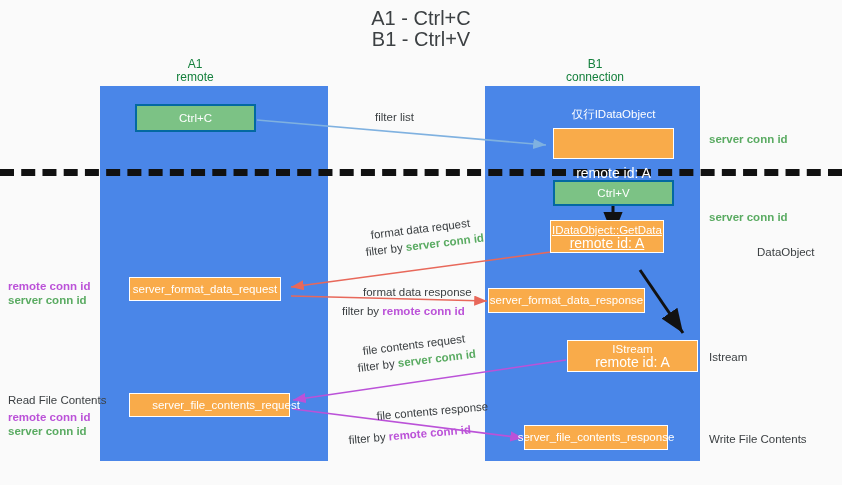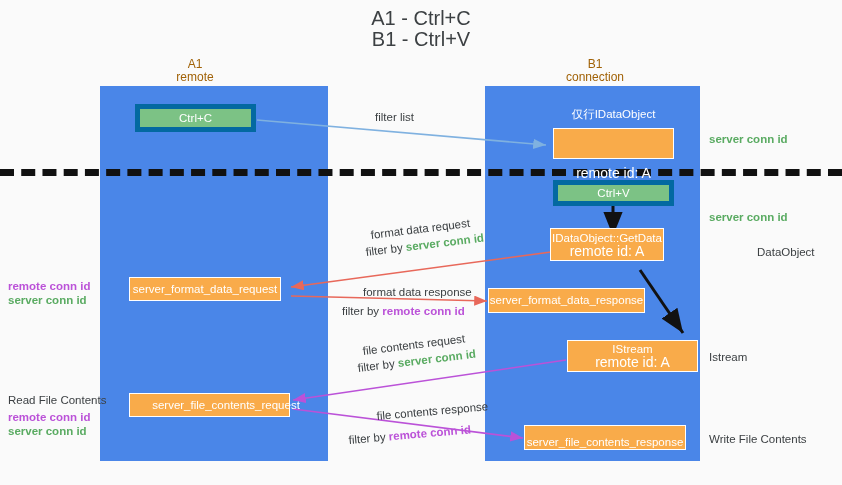--- a/index.html
+++ b/index.html
@@ -8,29 +8,29 @@
     background:#fafafa;
     font-family:"Liberation Sans","DejaVu Sans",sans-serif;
     position:relative;overflow:hidden;
     color:#3c4043;
   }
   #stage{position:absolute;inset:0;}
   svg.layer{position:absolute;left:0;top:0;width:842px;height:485px;overflow:visible;}
   .lane{position:absolute;background:#4a86e8;}
   .lane-title{
     position:absolute;text-align:center;font-size:12px;line-height:13px;
-    color:#a16207;white-space:pre-line;
+    color:#15803d;white-space:pre-line;
   }
   .node{
     position:absolute;box-sizing:border-box;
     display:flex;flex-direction:column;align-items:center;justify-content:center;
     color:#ffffff;font-size:11.5px;line-height:13px;text-align:center;
   }
   .node.orange{background:#f9ab4a;border:1px solid #ffffff;}
-  .node.green{background:#7cc285;border:5px solid #0369a1;text-align:center;}
+  .node.green{background:#7cc285;border:2px solid #0369a1;text-align:center;}
   .node .l2{font-size:14px;}
   .edge-label{
     position:absolute;font-size:11.5px;line-height:14px;color:#3c4043;
     white-space:nowrap;transform-origin:left top;
   }
   .side-label{
     position:absolute;font-size:11.5px;line-height:14px;white-space:nowrap;
   }
   .green-txt{color:#5aab62;font-weight:bold;}
   .purple-txt{color:#bb52d8;font-weight:bold;}
@@ -97,21 +97,21 @@
 
   <div class="node orange" style="left:553px;top:128px;width:121px;height:31px;gap:46px;">
     <span>仅行IDataObject</span>
     <span class="l2">remote id: A</span>
   </div>
 
   <div class="node green" style="left:553px;top:180px;width:121px;height:26px;">
     <span>Ctrl+V</span>
   </div>
 
-  <div class="node orange" style="left:550px;top:228px;width:114px;height:33px;">
+  <div class="node orange" style="left:550px;top:220px;width:114px;height:33px;text-decoration:underline;">
     <span>IDataObject::GetData</span>
     <span class="l2">remote id: A</span>
   </div>
 
   <div class="node orange" style="left:129px;top:277px;width:152px;height:24px;">
     <span>server_format_data_request</span>
   </div>
 
   <div class="node orange" style="left:488px;top:288px;width:157px;height:25px;">
     <span>server_format_data_response</span>
@@ -119,21 +119,21 @@
 
   <div class="node orange" style="left:567px;top:340px;width:131px;height:32px;">
     <span>IStream</span>
     <span class="l2">remote id: A</span>
   </div>
 
   <div class="node orange" style="left:129px;top:393px;width:161px;height:24px;padding-left:33px;">
     <span>server_file_contents_request</span>
   </div>
 
-  <div class="node orange" style="left:524px;top:425px;width:162px;height:25px;justify-content:flex-end;">
+  <div class="node orange" style="left:524px;top:425px;width:144px;height:25px;">
     <span>server_file_contents_response</span>
   </div>
 
   <div class="edge-label" style="left:375px;top:110px;">filter list</div>
 
   <div class="edge-label" style="left:370px;top:228px;transform:rotate(-7deg);">format data request</div>
   <div class="edge-label" style="left:365px;top:245px;transform:rotate(-7deg);">
     <span class="plain">filter by </span><span class="green-txt">server conn id</span>
   </div>
 

